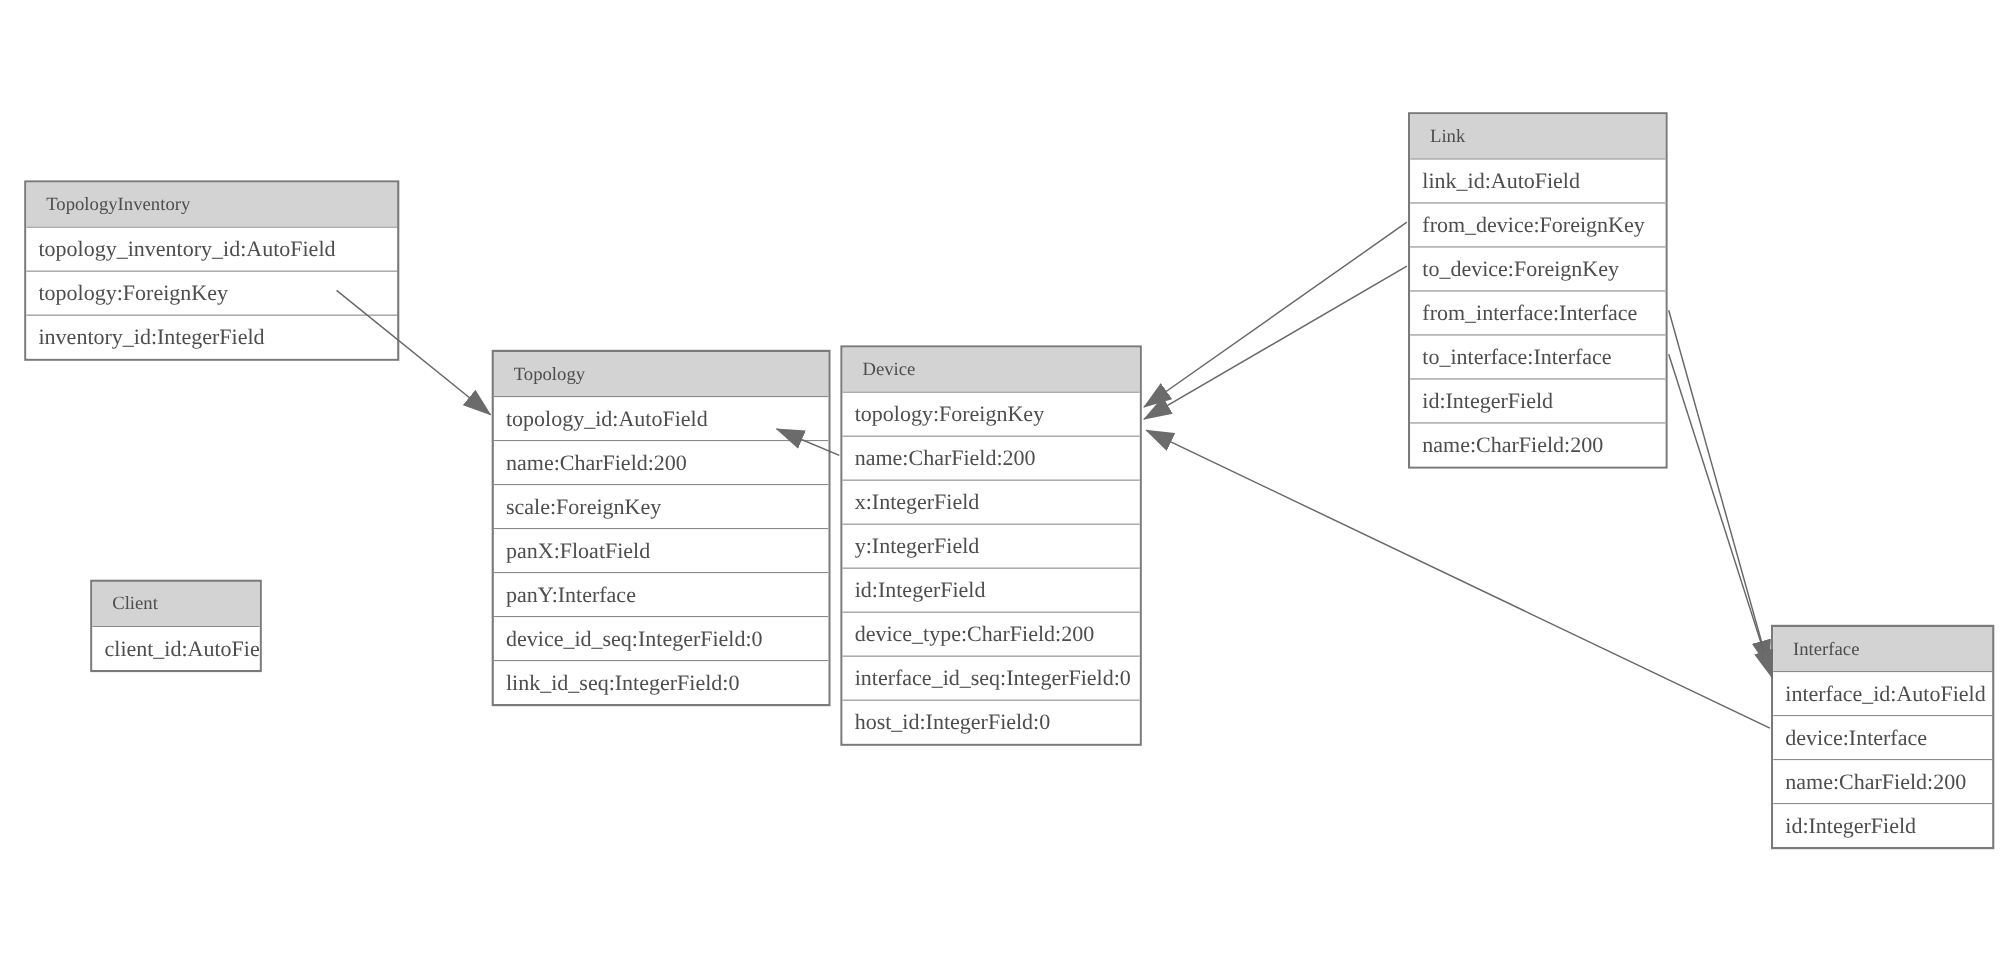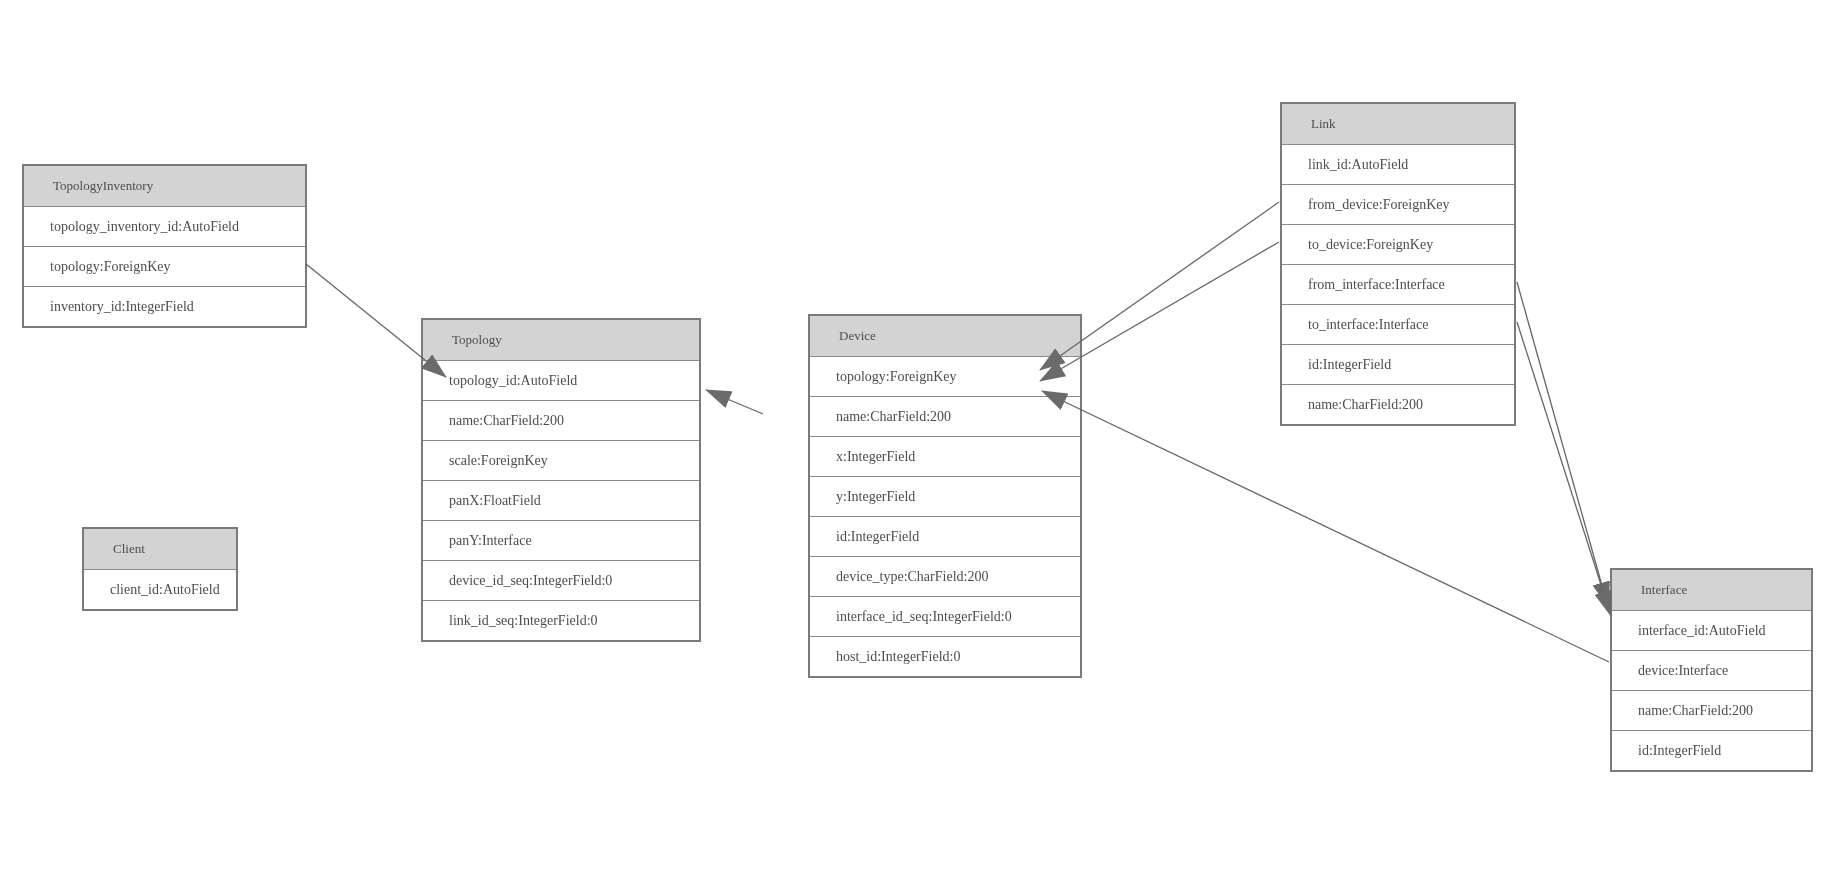--- a/index.html
+++ b/index.html
@@ -28,33 +28,33 @@
     z-index:1;
     border:2px solid var(--border);
     background:#ffffff;
     box-sizing:border-box;
   }
   .thead{
     height:40px;
     line-height:40px;
     background:var(--header-bg);
     color:var(--text);
-    font-size:13px;
-    padding-left:29px;
+    font-size:17px;
+    padding-left:18px;
     box-sizing:border-box;
     white-space:nowrap;
     overflow:hidden;
   }
   .trow{
     height:40px;
     line-height:40px;
     border-top:1px solid var(--row-border);
     color:var(--text);
-    font-size:14px;
-    padding-left:26px;
+    font-size:20px;
+    padding-left:11px;
     box-sizing:border-box;
     background:#ffffff;
     white-space:nowrap;
     overflow:hidden;
   }
   .edge{
     stroke:var(--line);
     stroke-width:1.3;
     fill:none;
   }
@@ -70,41 +70,41 @@
       </marker>
     </defs>
   <line x1="306" y1="264" x2="446" y2="377" class="edge" marker-end="url(#arrowhead)"></line>
       <line x1="763" y1="414" x2="706" y2="390" class="edge" marker-end="url(#arrowhead)"></line>
       <line x1="1279" y1="202" x2="1040" y2="370" class="edge" marker-end="url(#arrowhead)"></line>
       <line x1="1279" y1="242" x2="1040" y2="381" class="edge" marker-end="url(#arrowhead)"></line>
       <line x1="1609" y1="662" x2="1042" y2="391" class="edge" marker-end="url(#arrowhead)"></line>
       <line x1="1517" y1="282" x2="1608" y2="607" class="edge" marker-end="url(#arrowhead)"></line>
       <line x1="1517" y1="322" x2="1611" y2="616" class="edge" marker-end="url(#arrowhead)"></line>
     </svg>
-<div class="table" style="left: 22px; top: 164px; width: 285px;">
+<div class="table" style="left: 22px; top: 164px; width: 341px;">
       <div class="thead">TopologyInventory</div>
       <div class="trow">topology_inventory_id:AutoField</div>
       <div class="trow">topology:ForeignKey</div>
       <div class="trow">inventory_id:IntegerField</div>
     </div>
-    <div class="table" style="left: 421px; top: 318px; width: 280px;">
+    <div class="table" style="left: 447px; top: 318px; width: 308px;">
       <div class="thead">Topology</div>
       <div class="trow">topology_id:AutoField</div>
       <div class="trow">name:CharField:200</div>
       <div class="trow">scale:ForeignKey</div>
       <div class="trow">panX:FloatField</div>
       <div class="trow">panY:Interface</div>
       <div class="trow">device_id_seq:IntegerField:0</div>
       <div class="trow">link_id_seq:IntegerField:0</div>
     </div>
     <div class="table" style="left: 82px; top: 527px; width: 156px;">
       <div class="thead">Client</div>
       <div class="trow">client_id:AutoField</div>
     </div>
-    <div class="table" style="left: 808px; top: 314px; width: 274px;">
+    <div class="table" style="left: 764px; top: 314px; width: 274px;">
       <div class="thead">Device</div>
       <div class="trow">topology:ForeignKey</div>
       <div class="trow">name:CharField:200</div>
       <div class="trow">x:IntegerField</div>
       <div class="trow">y:IntegerField</div>
       <div class="trow">id:IntegerField</div>
       <div class="trow">device_type:CharField:200</div>
       <div class="trow">interface_id_seq:IntegerField:0</div>
       <div class="trow">host_id:IntegerField:0</div>
     </div>

